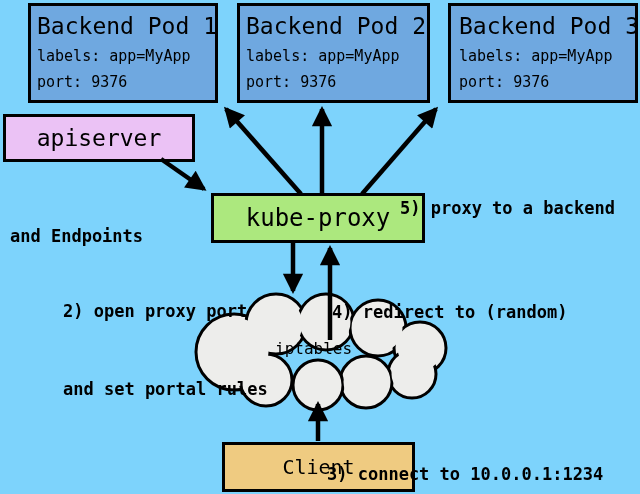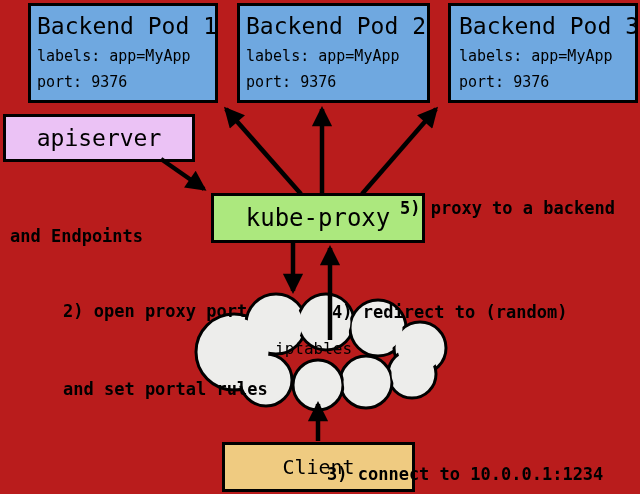--- a/index.html
+++ b/index.html
@@ -5,21 +5,21 @@
   html, body {
     margin: 0;
     padding: 0;
     background: #ffffff;
     font-family: "DejaVu Sans Mono", "Liberation Mono", monospace;
   }
   #canvas {
     position: relative;
     width: 640px;
     height: 494px;
-    background: #b91c1c;
+    background: #7dd3fc;
     overflow: hidden;
   }
   .box {
     position: absolute;
     box-sizing: border-box;
     border: 3px solid #000;
     color: #000;
   }
   .pod {
     background: var(--pod_fill);

